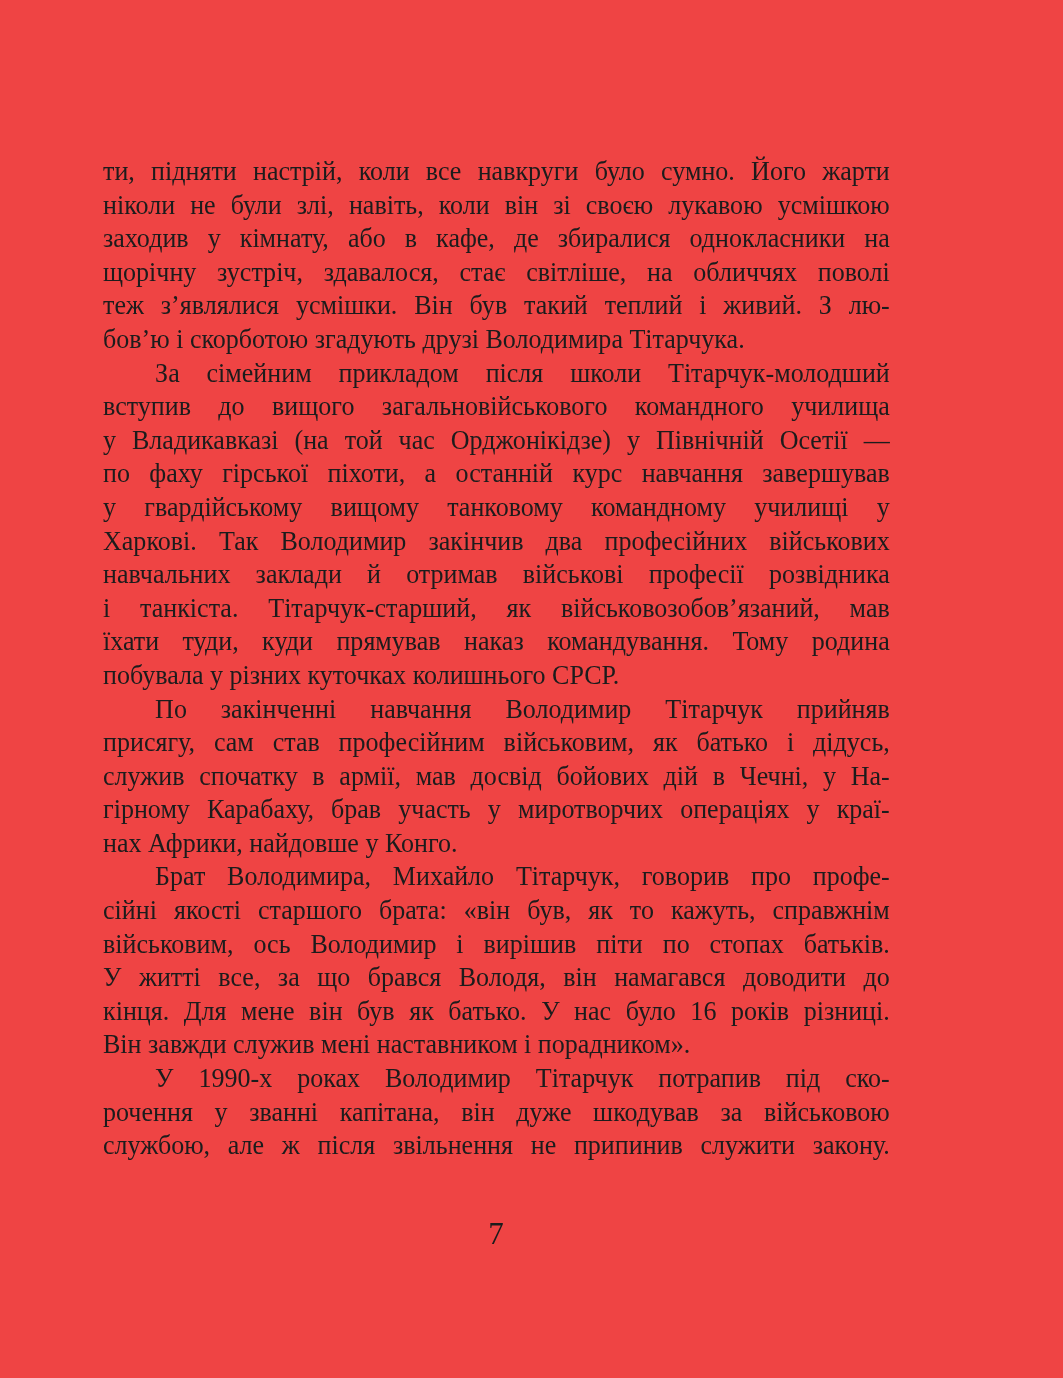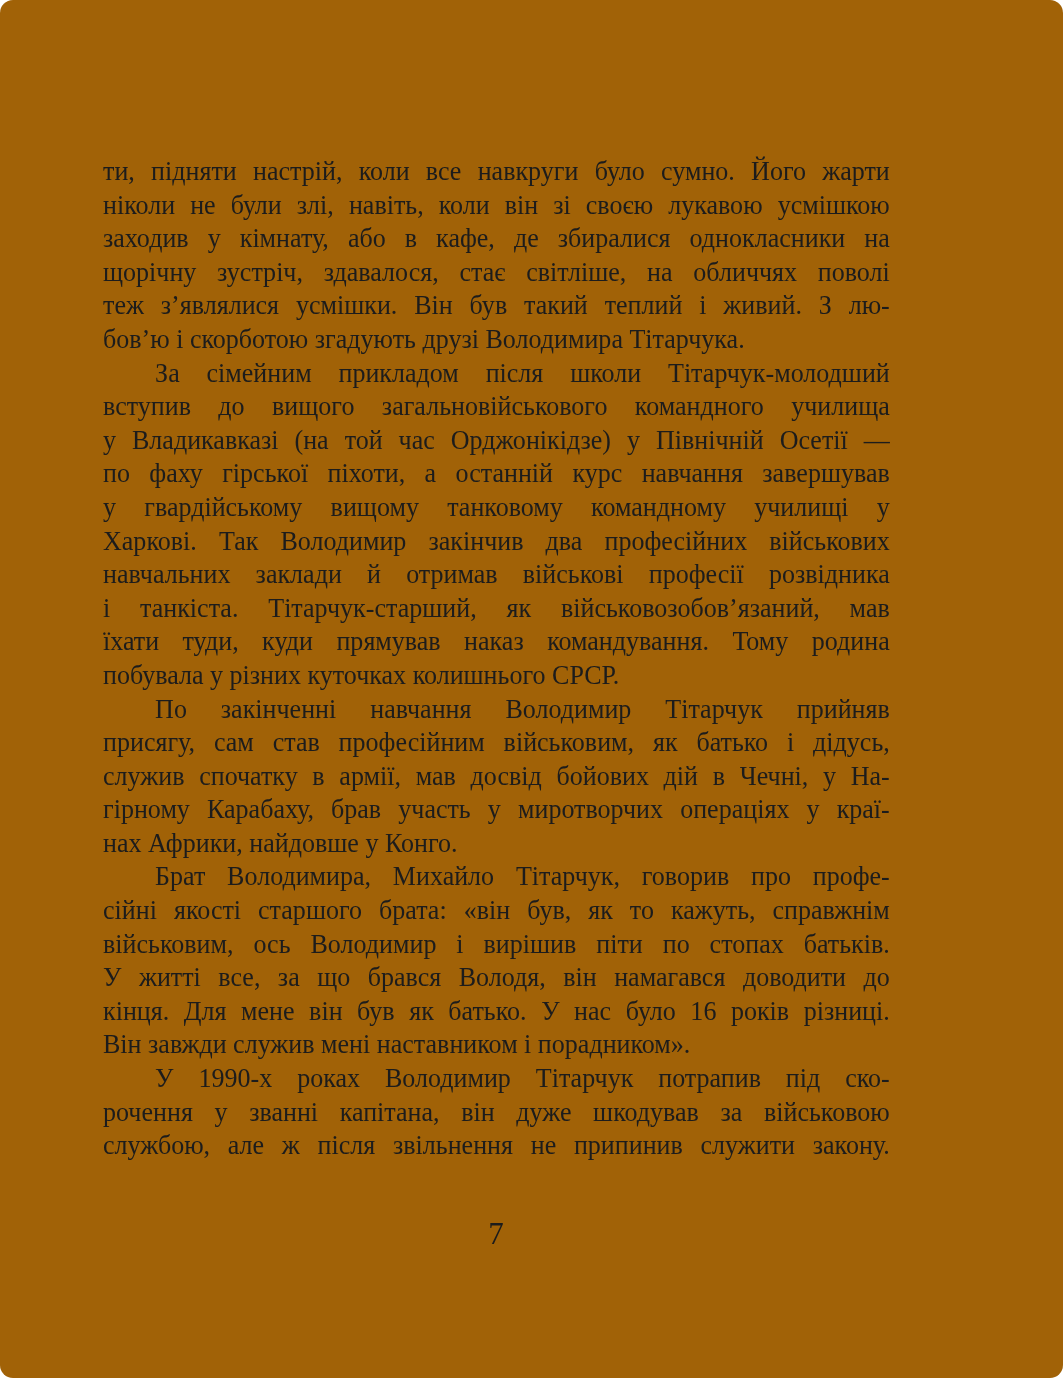--- a/index.html
+++ b/index.html
@@ -10,22 +10,21 @@
     width: 1063px;
     height: 1378px;
     position: relative;
     background: #ffffff;
     overflow: hidden;
     font-family: "Liberation Serif", "DejaVu Serif", serif;
   }
   .page {
     position: absolute;
     inset: 0;
-    background: #a16207;
-    border-radius: 13px;
+    background: #ef4444;
   }
   
   .text-block {
     position: absolute;
     left: 103px;
     top: 154px;
     width: 846px;
     transform: scaleX(0.93);
     transform-origin: 0 0;
     font-size: 28px;

